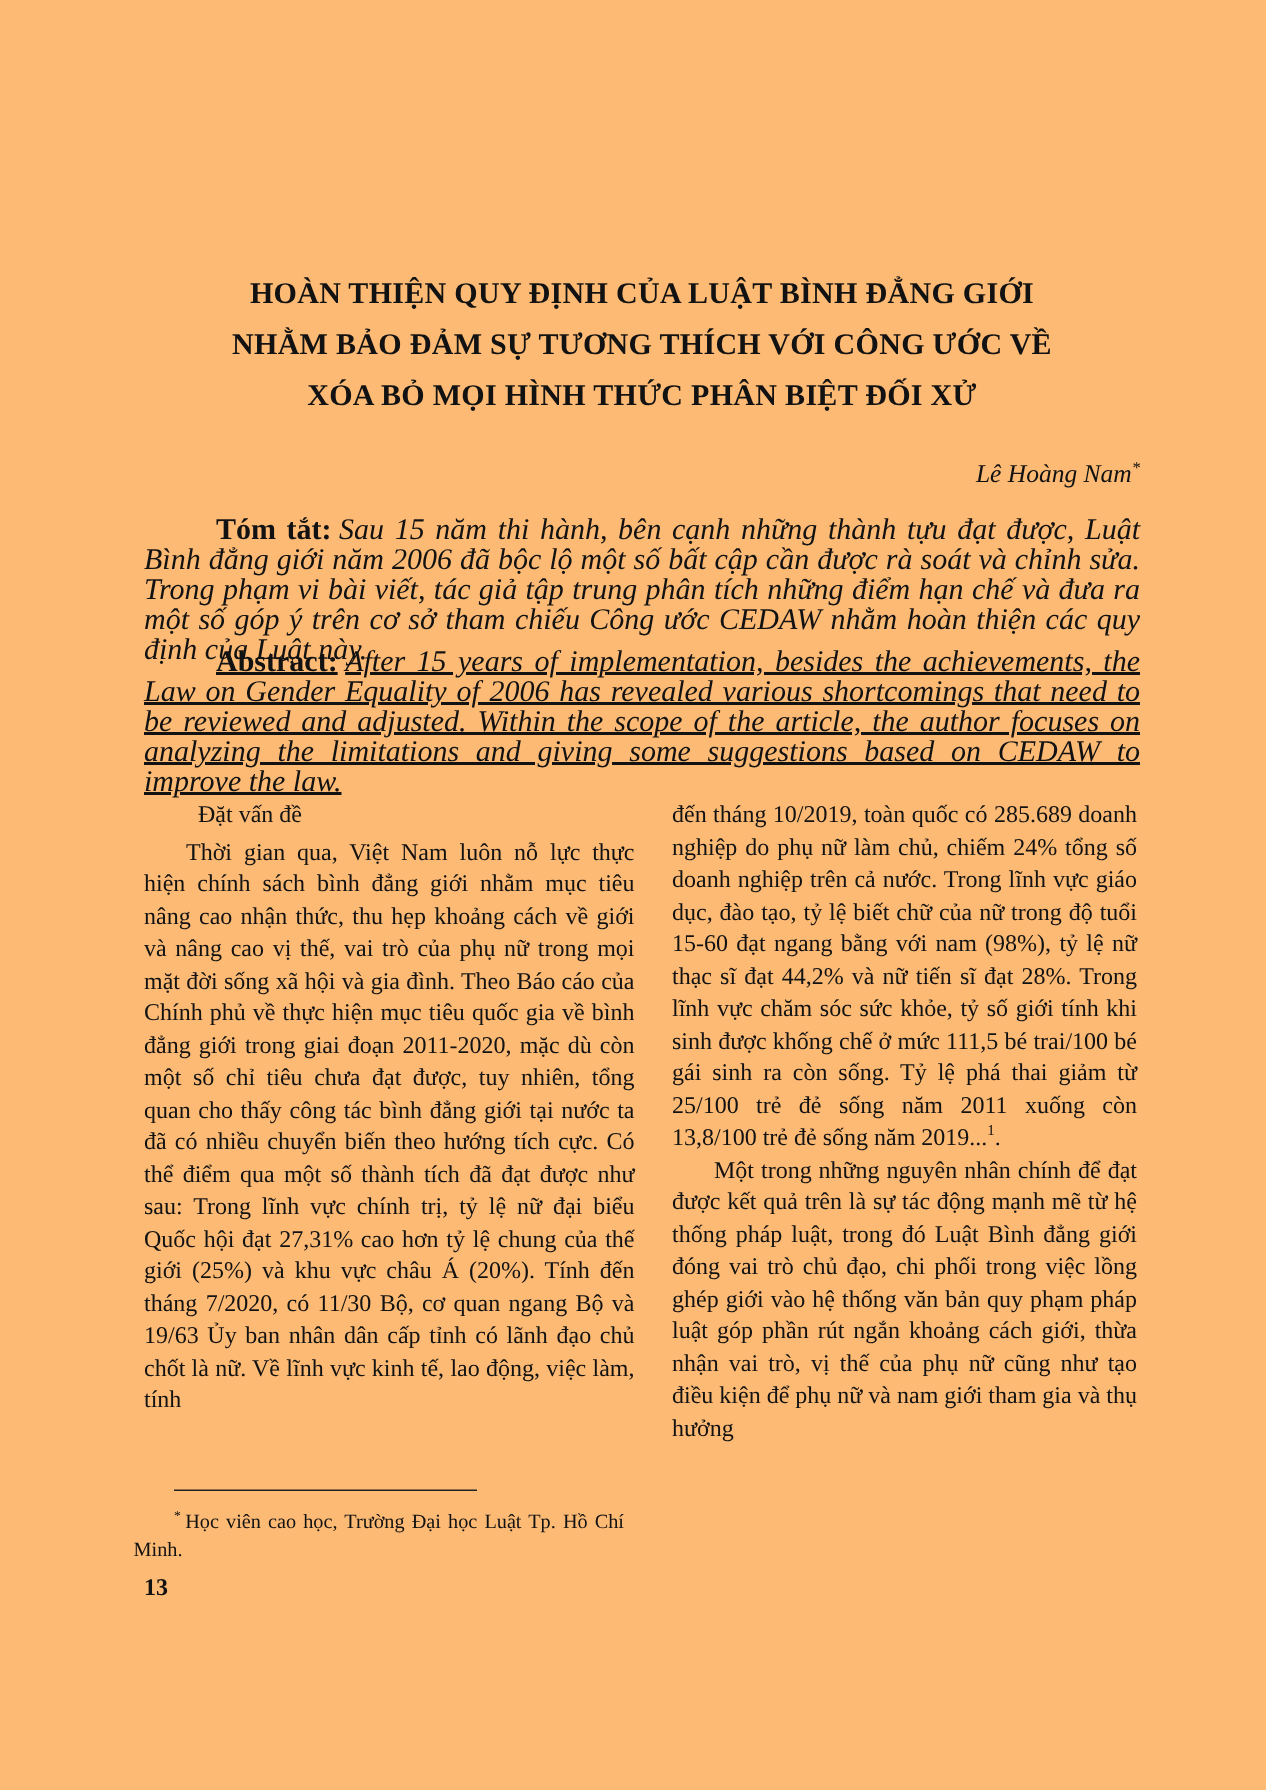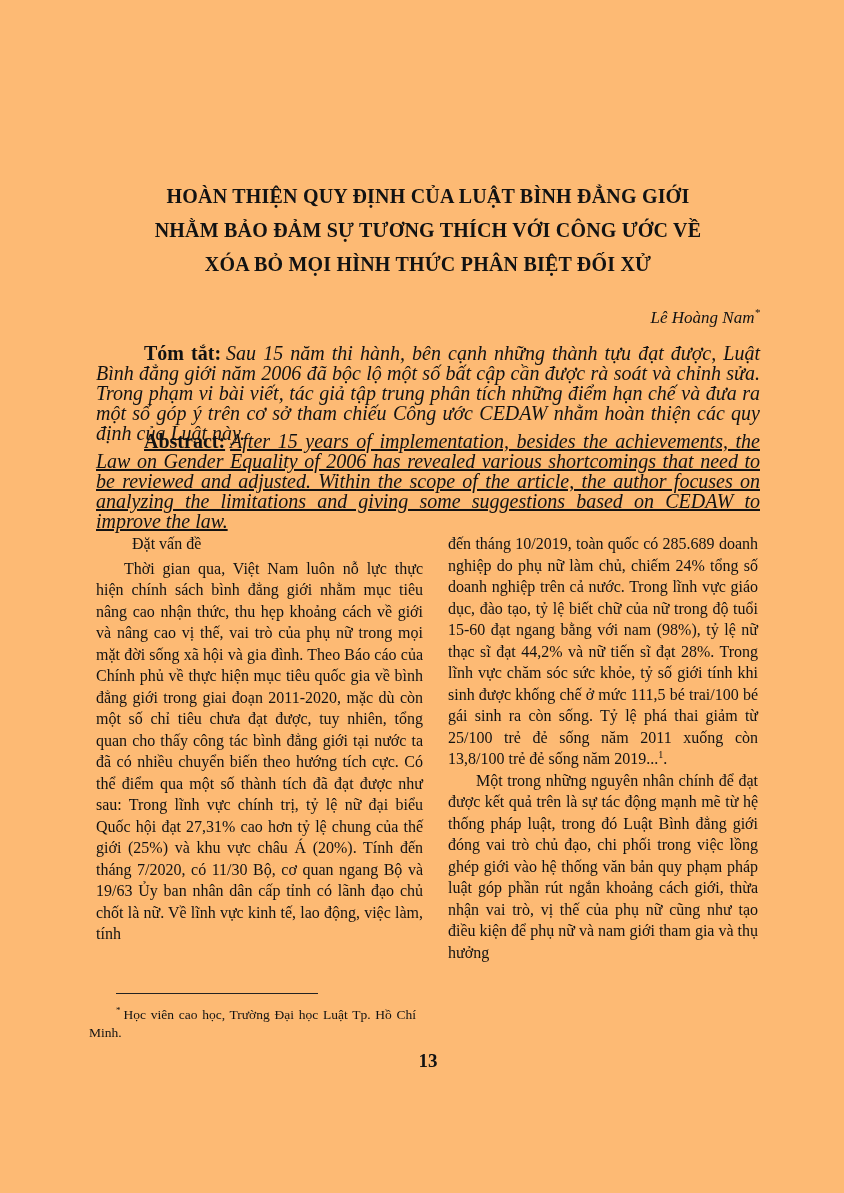--- a/index.html
+++ b/index.html
@@ -49,21 +49,21 @@
   .fn-left  { left:89px;  top:993px; width:327px; }
   .fn-right { left:448px; top:979px; width:310px; }
   .fn-rule { border:0; border-top:1.5px solid #222; height:0; margin:0 0 7px 0; }
   .fn-left .fn-rule  { margin-left:27px; width:202px; }
   .fn-right .fn-rule { margin-left:0;    width:212px; }
   .fn-left p  { margin:0; text-indent:27px; }
   .fn-right p { margin:0; }
   .footnote sup { font-size:9px; vertical-align:super; margin-right:3px; }
   .page-number {
     position:absolute; top:1050px; left:96px; width:664px;
-    text-align:center; font-weight:bold; font-size:19px;
+    text-align:left; font-weight:bold; font-size:16px;
   }
 </style>
 </head>
 <body>
 
 <div class="page">
 
   <h1 class="title">
     <span>HOÀN THIỆN QUY ĐỊNH CỦA LUẬT BÌNH ĐẲNG GIỚI</span>
     <span>NHẰM BẢO ĐẢM SỰ TƯƠNG THÍCH VỚI CÔNG ƯỚC VỀ</span>

